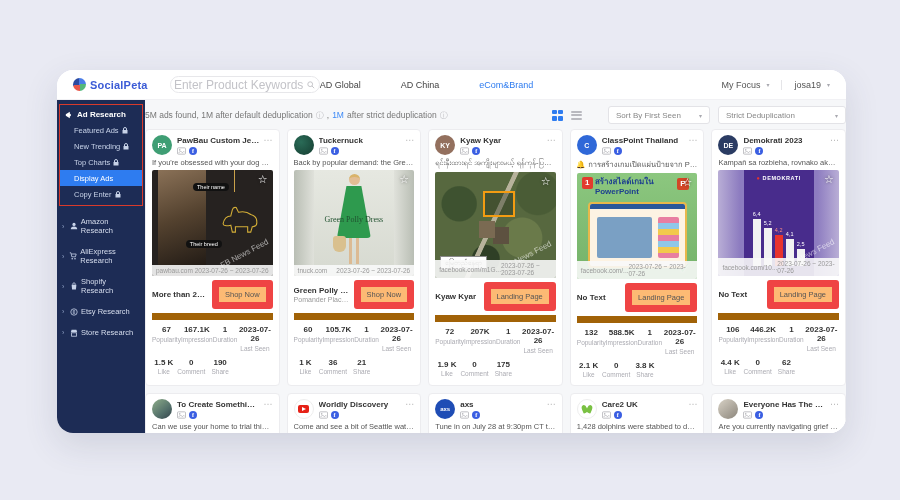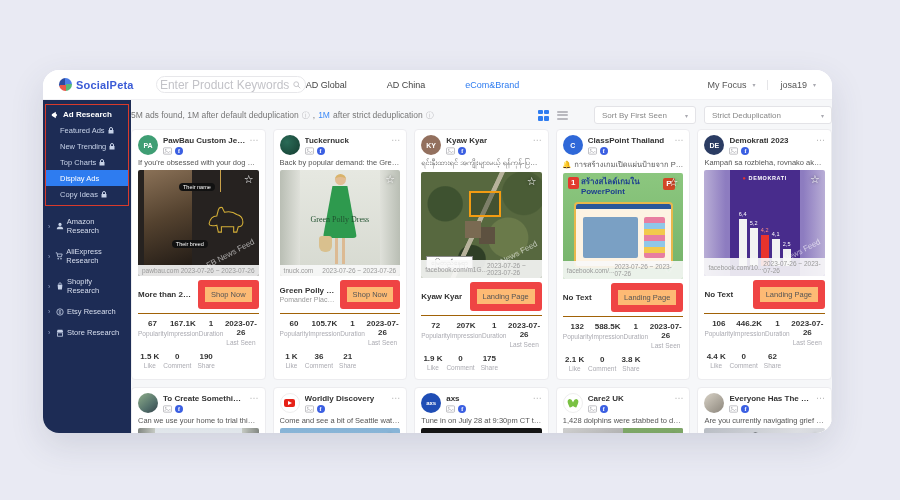--- a/index.html
+++ b/index.html
@@ -2,21 +2,21 @@
 <html style="--accent: #2e7cf0; --sidebar-bg: #1d2c55; --highlight-border: #d93a2b; --link-blue: #3d8af7; --page-bg: #e9eaf3;"><head>
 <meta charset="utf-8">
 <style>
   :root{
     --accent:#2e7cf0; --sidebar-bg:#1d2c55; --highlight-border:#d93a2b;
     --link-blue:#3d8af7; --page-bg:#e9eaf3;
   }
   *{margin:0;padding:0;box-sizing:border-box;}
   html,body{width:900px;height:500px;overflow:hidden;}
   body{background:var(--page-bg);font-family:"Liberation Sans","DejaVu Sans",sans-serif;position:relative;}
-  .window{position:absolute;left:43px;top:70px;width:789px;height:363px;background:#fff;
+  .window{position:absolute;left:57px;top:70px;width:789px;height:363px;background:#fff;
     border-radius:16px;box-shadow:0 12px 34px rgba(60,64,90,.14);overflow:hidden;display:flex;flex-direction:column;}
   
   .topbar{height:30px;min-height:30px;display:flex;align-items:center;padding:0 16px;border-bottom:1px solid #f1f1f4;background:#fff;}
   .logo{display:flex;align-items:center;gap:4px;}
   .logo-ic{width:13px;height:13px;border-radius:50%;background:conic-gradient(#4a7de8 0 25%,#53b87a 25% 50%,#e8574a 50% 72%,#2b4aa0 72% 100%);}
   .logo-tx{font-size:11px;font-weight:bold;color:#3b5bd6;letter-spacing:.2px;}
   .search{margin-left:22px;width:150px;height:17px;border:1px solid #e7e7ea;border-radius:9px;display:flex;align-items:center;justify-content:center;gap:4px;color:#c3c3c8;font-size:12px;background:#fff;}
   .nav{display:flex;gap:40px;font-size:9px;color:#444;}
   .nav .active{color:var(--accent);}
   .nav span{cursor:pointer;}
@@ -72,21 +72,21 @@
   .c-img2{height:92px;}
   .c-star{position:absolute;top:2px;right:3px;width:14px;height:14px;color:#fff;font-size:11px;line-height:14px;text-align:center;text-shadow:0 0 3px rgba(0,0,0,.7);z-index:6;cursor:pointer;}
   .c-meta{position:absolute;left:0;right:0;bottom:0;display:flex;justify-content:space-between;align-items:center;background:rgba(248,248,248,.9);color:#999;font-size:6.5px;padding:2px 4px;z-index:5;}
   .c-meta span:first-child{cursor:pointer;}
   .wm{position:absolute;right:2px;bottom:18px;color:rgba(255,255,255,.6);font-size:8px;transform:rotate(-28deg);z-index:4;}
   .c-title-row{display:flex;align-items:center;justify-content:space-between;gap:4px;padding:4px 0;min-height:22px;}
   .c-tt{min-width:0;flex:1;}
   .c-title{font-size:8px;font-weight:bold;color:#333;white-space:nowrap;overflow:hidden;text-overflow:ellipsis;}
   .c-sub{font-size:7px;color:#999;white-space:nowrap;overflow:hidden;text-overflow:ellipsis;margin-top:1px;}
   .c-btn{flex:none;border:7px solid #ef4444;border-radius:3px;background:#fdba74;font-size:7.5px;color:#555;padding:3px 6px;cursor:pointer;font-family:inherit;}
-  .c-stats{border-top:1px solid #a16207;display:grid;grid-template-columns:.9fr 1.2fr 1fr 1.5fr;padding:5px 0 4px;text-align:center;}
+  .c-stats{border-top:7px solid #a16207;display:grid;grid-template-columns:.9fr 1.2fr 1fr 1.5fr;padding:5px 0 4px;text-align:center;}
   .c-social{display:grid;grid-template-columns:.9fr 1.2fr 1fr 1.5fr;padding:2px 0 7px;text-align:center;}
   .stat-v{font-size:8px;font-weight:bold;color:#333;} .stat-l{font-size:6.5px;color:#ababb2;margin-top:1.5px;}
   
   .img-c1{background:#262220;}
   .c1-left{position:absolute;left:5%;top:0;bottom:0;width:40%;background:linear-gradient(160deg,#8a7157 0%,#54422f 45%,#191411 100%);}
   .c1-chain{position:absolute;left:68%;top:0;width:1px;height:22px;background:#c9a14a;}
   .c1-dog{position:absolute;right:8%;top:24%;width:46px;height:42px;}
   .tag{position:absolute;background:#111;color:#fff;font-size:5.5px;padding:1px 4px;border-radius:6px;z-index:3;}
   .tag1{top:12%;left:34%;} .tag2{bottom:26%;left:28%;}
   .img-c2{background:linear-gradient(90deg,#b9beb4,#e7e8e2 20%,#e7e8e2 80%,#b9beb4);}
@@ -202,21 +202,21 @@
           <span>Top Charts</span>
           <svg class="lock" width="6" height="7" viewBox="0 0 6 7">
               <rect x="0.5" y="3" width="5" height="3.5" fill="#c7d2e8"></rect>
               <path d="M1.5 3 V2 a1.5 1.5 0 0 1 3 0 V3" fill="none" stroke="#c7d2e8"></path>
             </svg>
         </div>
         <div class="sb-item sel">
           <span>Display Ads</span>
         </div>
         <div class="sb-item">
-          <span>Copy Ideas</span>
+          <span>Copy Enter</span>
           <svg class="lock" width="6" height="7" viewBox="0 0 6 7">
               <rect x="0.5" y="3" width="5" height="3.5" fill="#c7d2e8"></rect>
               <path d="M1.5 3 V2 a1.5 1.5 0 0 1 3 0 V3" fill="none" stroke="#c7d2e8"></path>
             </svg>
         </div>
       </div>
       <div class="sb-main">
         <span class="sb-car">›</span>
         <svg class="sb-ic" width="8" height="8" viewBox="0 0 10 10">
             <circle cx="5" cy="3" r="2" fill="#c7d2e8"></circle>

